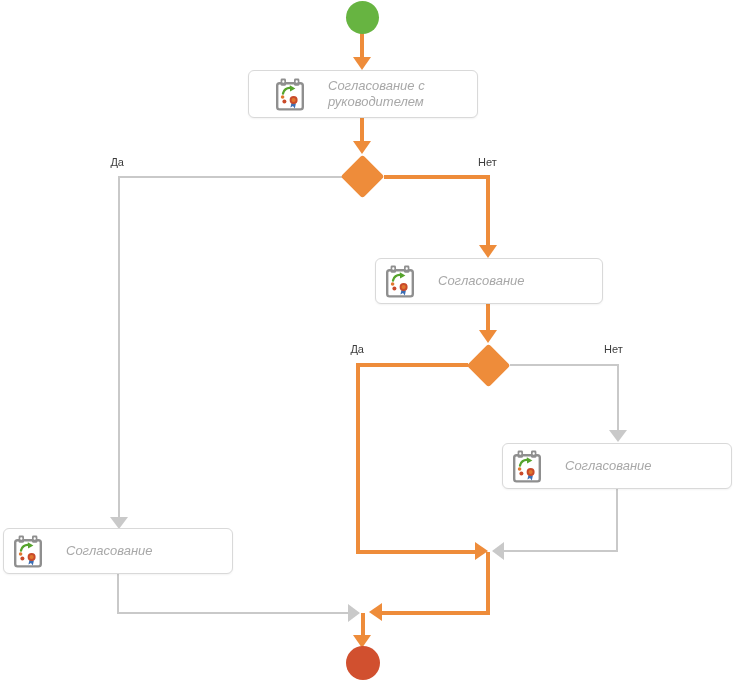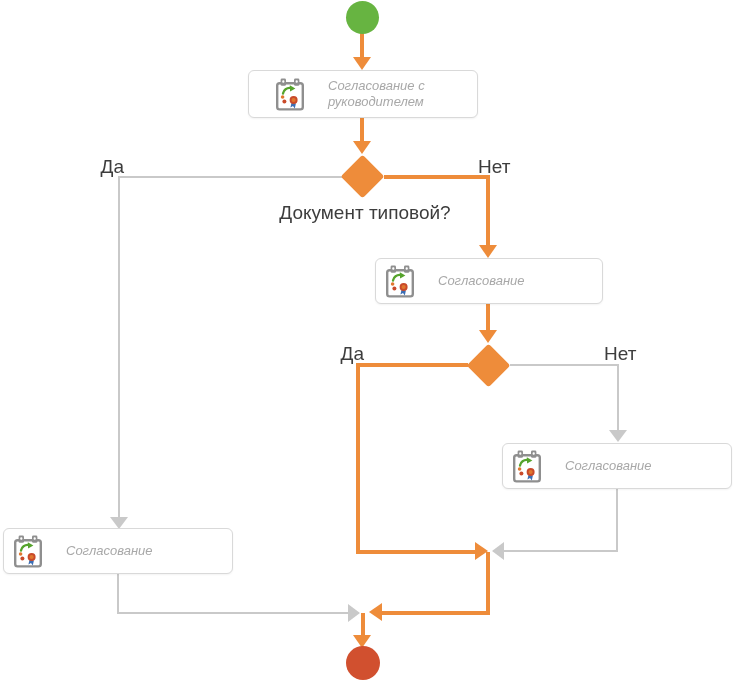--- a/index.html
+++ b/index.html
@@ -32,21 +32,21 @@
     box-shadow:0 1px 2px rgba(0,0,0,0.05);cursor:default;
   }
   .task .lbl{
     font-style:italic;font-size:13px;line-height:16px;color:var(--box-text);
   }
   .task .lbl.wrap{width:120px;}
   .diamond{
     position:absolute;width:31px;height:31px;border-radius:3px;
     background:var(--flow-orange);transform:rotate(45deg);
   }
-  .qlabel{position:absolute;font-size:19px;color:var(--label-text);white-space:nowrap;}
+  .qlabel{position:absolute;font-size:11px;color:var(--label-text);white-space:nowrap;}
   .qlabel.center{text-align:center;white-space:normal;}
   .qlabel.right{text-align:right;}
   
   .ic-frame{fill:#fff;stroke:var(--icon-frame);}
   .ic-hinge{fill:var(--icon-frame);}
   .ic-hole{fill:#fff;}
   .ic-green{fill:var(--icon-green);}
   .ic-green-arc{stroke:var(--icon-green);fill:none;}
   .ic-orange{fill:var(--icon-orange);}
   .ic-red{fill:var(--icon-red);}
@@ -114,21 +114,20 @@
       <path class="ic-blue" d="M15.6 24.6 L14.4 29.6 L17 28 L18.8 30.4 L19.9 25.4 Z"></path>
       <circle class="ic-red" cx="17.6" cy="22" r="4"></circle>
       <circle class="ic-orange" cx="17.6" cy="22" r="2.1"></circle>
     </svg>
     <span class="lbl wrap">Согласование с руководителем</span>
   </div>
 
   <div class="diamond" style="left:347px;top:161px;"></div>
   <div class="qlabel right" style="left:96px;top:156px;width:28px;">Да</div>
   <div class="qlabel" style="left:478px;top:156px;">Нет</div>
-  <div class="qlabel center" style="left:265px;top:202px;width:200px;">Документ типовой?</div>
 
   <div class="task" style="left:375px;top:258px;width:228px;height:46px;">
     <svg width="28" height="33" viewBox="0 0 28 33">
       <rect class="ic-frame" x="1.2" y="5.2" width="25.6" height="26.2" rx="2.4" stroke-width="2.4"></rect>
       <rect class="ic-hinge" x="4.6" y="0.6" width="5.4" height="7.2" rx="1.4"></rect>
       <rect class="ic-hinge" x="18" y="0.6" width="5.4" height="7.2" rx="1.4"></rect>
       <rect class="ic-hole" x="6.2" y="2.2" width="2.2" height="2.6" rx="1"></rect>
       <rect class="ic-hole" x="19.6" y="2.2" width="2.2" height="2.6" rx="1"></rect>
       <path class="ic-green-arc" d="M7 15.5 C7.6 12 10.8 9.6 14.5 10" stroke-width="2.3" stroke-linecap="round"></path>
       <path class="ic-green" d="M13.8 7.2 L19.4 10.6 L14.1 13.4 Z"></path>

